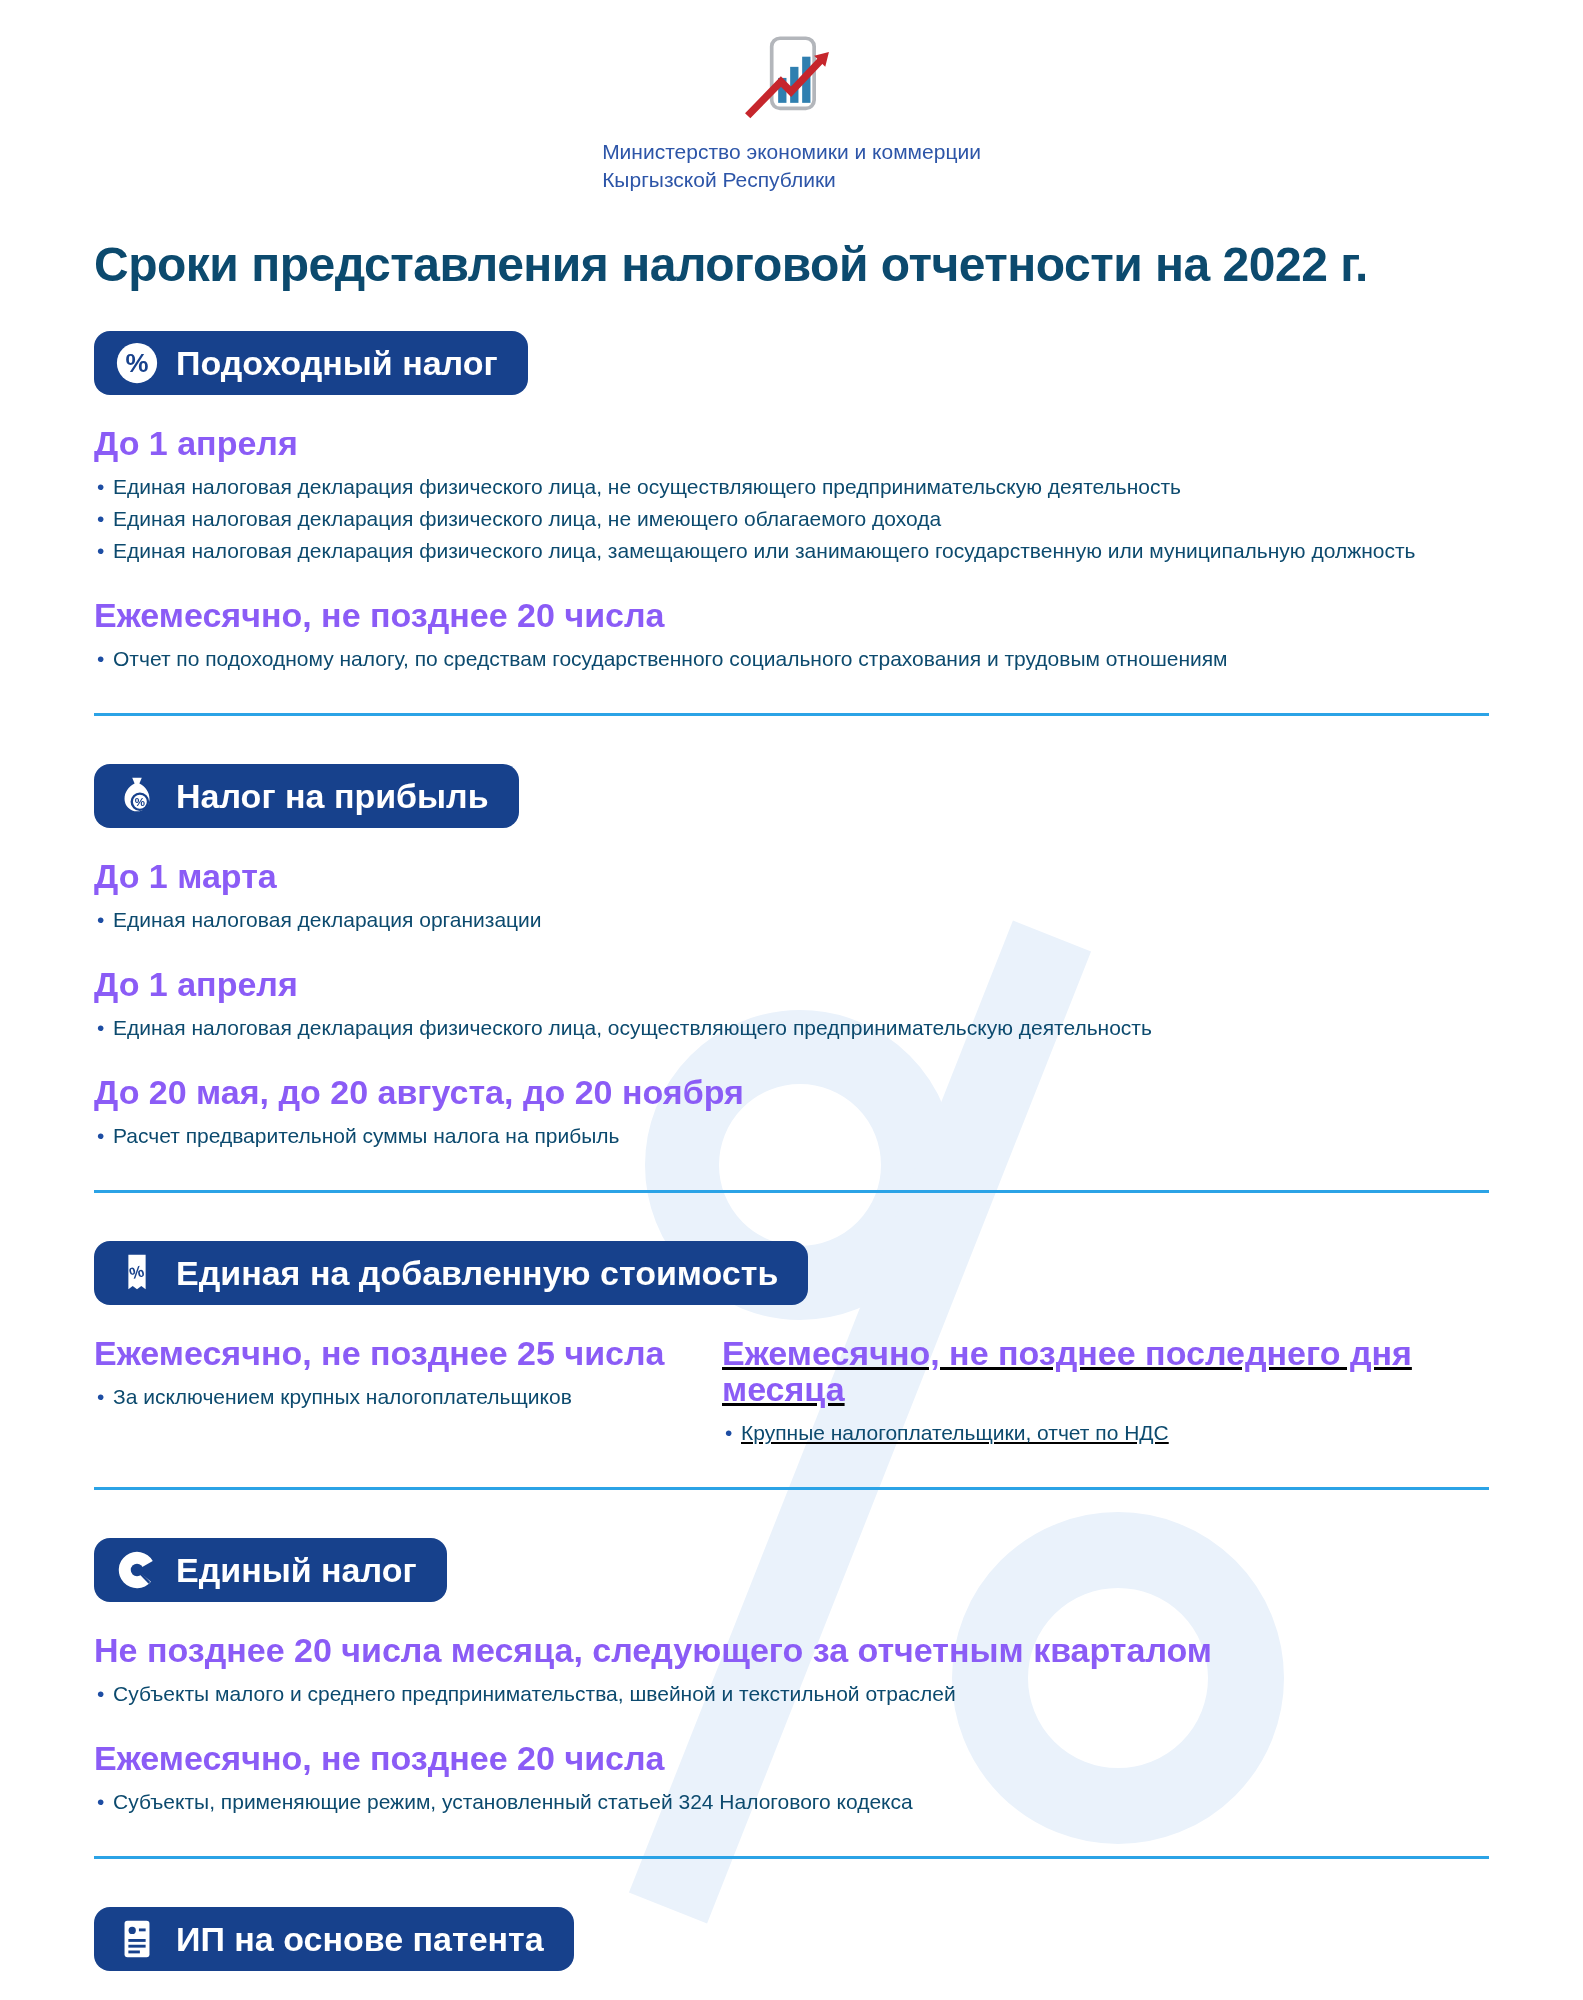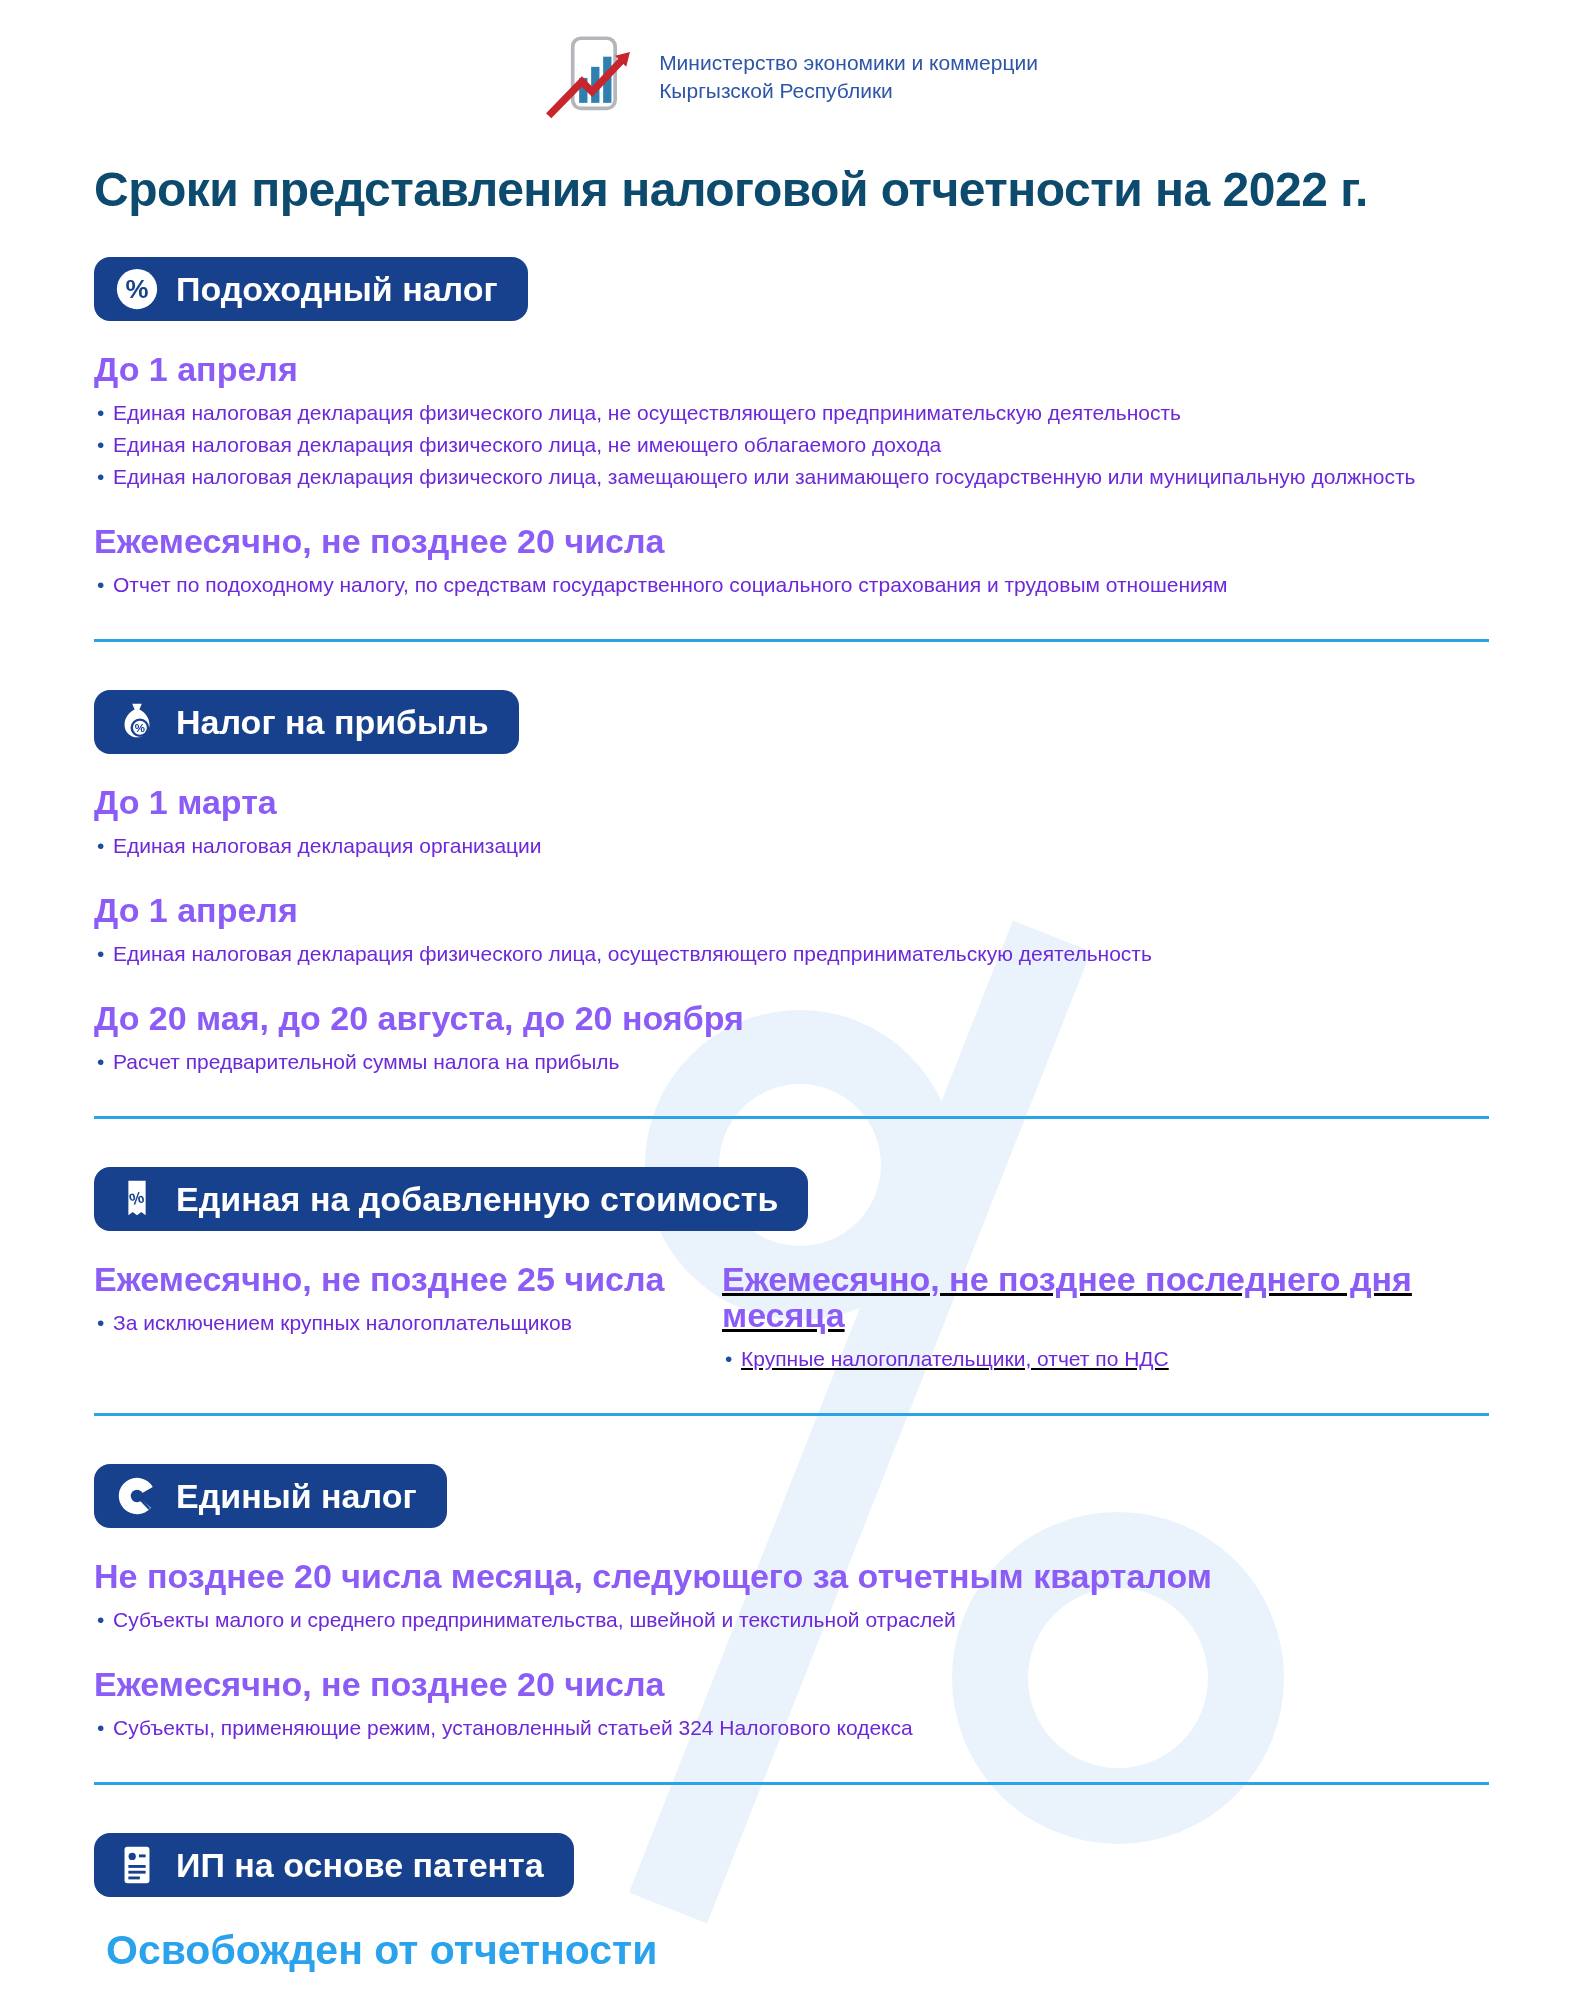--- a/index.html
+++ b/index.html
@@ -7,42 +7,42 @@
     position:relative;
     width:1583px;height:2000px;
     background:#ffffff;
     overflow:hidden;
     font-family:"Liberation Sans","DejaVu Sans",sans-serif;
   }
   .watermark-svg{position:absolute;top:0;left:0;z-index:0;pointer-events:none;}
   .content{position:relative;z-index:1;padding:0 94px;}
 
   
-  .header{display:flex;justify-content:center;align-items:center;gap:18px;padding-top:34px;}
+  .header{display:flex;justify-content:center;align-items:center;gap:18px;padding-top:34px;flex-direction:column;}
   .logo{flex:none;}
   .logo-text{font-size:21px;line-height:1.35;color:#2d55a8;font-weight:400;}
 
   
   .page-title{margin:44px 0 0;font-size:48px;line-height:1.1;font-weight:700;color:#0c4a6e;letter-spacing:-0.5px;}
 
   
   .tax-section{margin-top:48px;}
   .tax-section.first{margin-top:40px;}
   .badge{
     display:inline-flex;align-items:center;gap:16px;
     background:#17418c;color:#ffffff;
     border-radius:16px;padding:9px 30px 9px 20px;
     font-size:34px;font-weight:700;line-height:44px;
   }
   .badge-icon{flex:none;display:inline-flex;}
   .deadline{margin:30px 0 10px;font-size:34px;line-height:36px;font-weight:700;color:#8b5cf6;}
   ul.items{list-style:none;margin:0;padding:0;}
   li.item{
     position:relative;padding-left:19px;
-    font-size:21px;line-height:32px;color:#6d28d9;
+    font-size:21px;line-height:32px;color:#0c4a6e;
   }
   li.item::before{content:"\2022";position:absolute;left:3px;top:0;color:#1d4da3;}
   .divider{border:none;border-top:3px solid #2ba3e6;margin:38px 0 0;}
   .cols{display:flex;}
   .col-left{width:628px;flex:none;}
   .col-right{flex:1;text-decoration:underline;}
   .note{margin:30px 0 0 12px;font-size:41px;font-weight:700;color:#2aa2ec;}
   .bottom-divider{margin-top:72px;}
 </style>
 </head>

